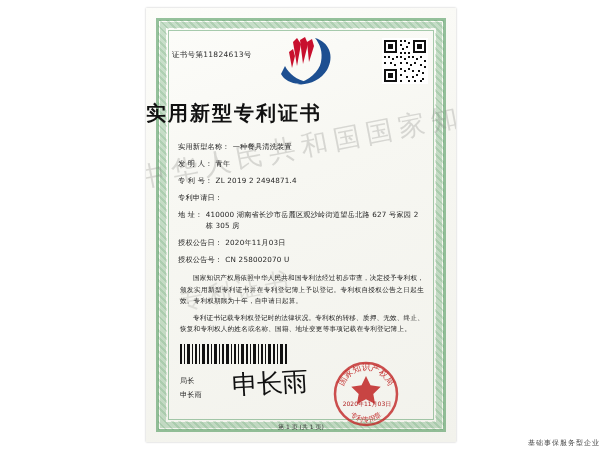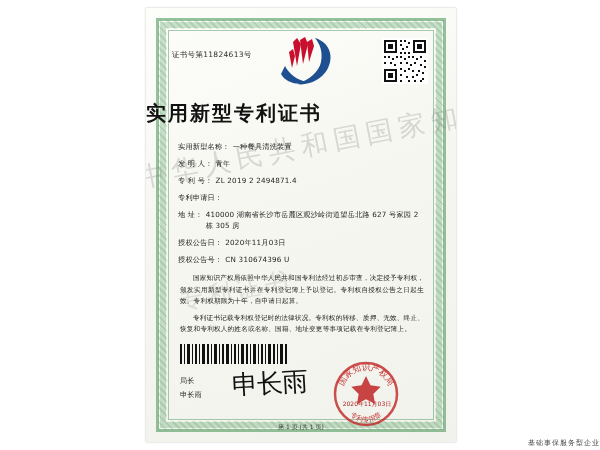--- a/index.html
+++ b/index.html
@@ -342,21 +342,21 @@
       <div class="field addr">
         <span class="lbl">地     址：</span>
         <span class="val">410000 湖南省长沙市岳麓区观沙岭街道望岳北路 627 号家园 2 栋 305 房</span>
       </div>
       <div class="field">
         <span class="lbl">授权公告日：</span>
         <span class="val">2020年11月03日</span>
       </div>
       <div class="field">
         <span class="lbl">授权公告号：</span>
-        <span class="val">CN 310674396 U</span>
+        <span class="val">CN 258002070 U</span>
       </div>
     </div>
 
     <div class="body-text">
       <p>国家知识产权局依照中华人民共和国专利法经过初步审查，决定授予专利权，颁发实用新型专利证书并在专利登记簿上予以登记。专利权自授权公告之日起生效。专利权期限为十年，自申请日起算。</p>
       <p>专利证书记载专利权登记时的法律状况。专利权的转移、质押、无效、终止、恢复和专利权人的姓名或名称、国籍、地址变更等事项记载在专利登记簿上。</p>
     </div>
 
     <div class="barcode">
       <svg width="110" height="20" viewBox="0 0 110 20">

